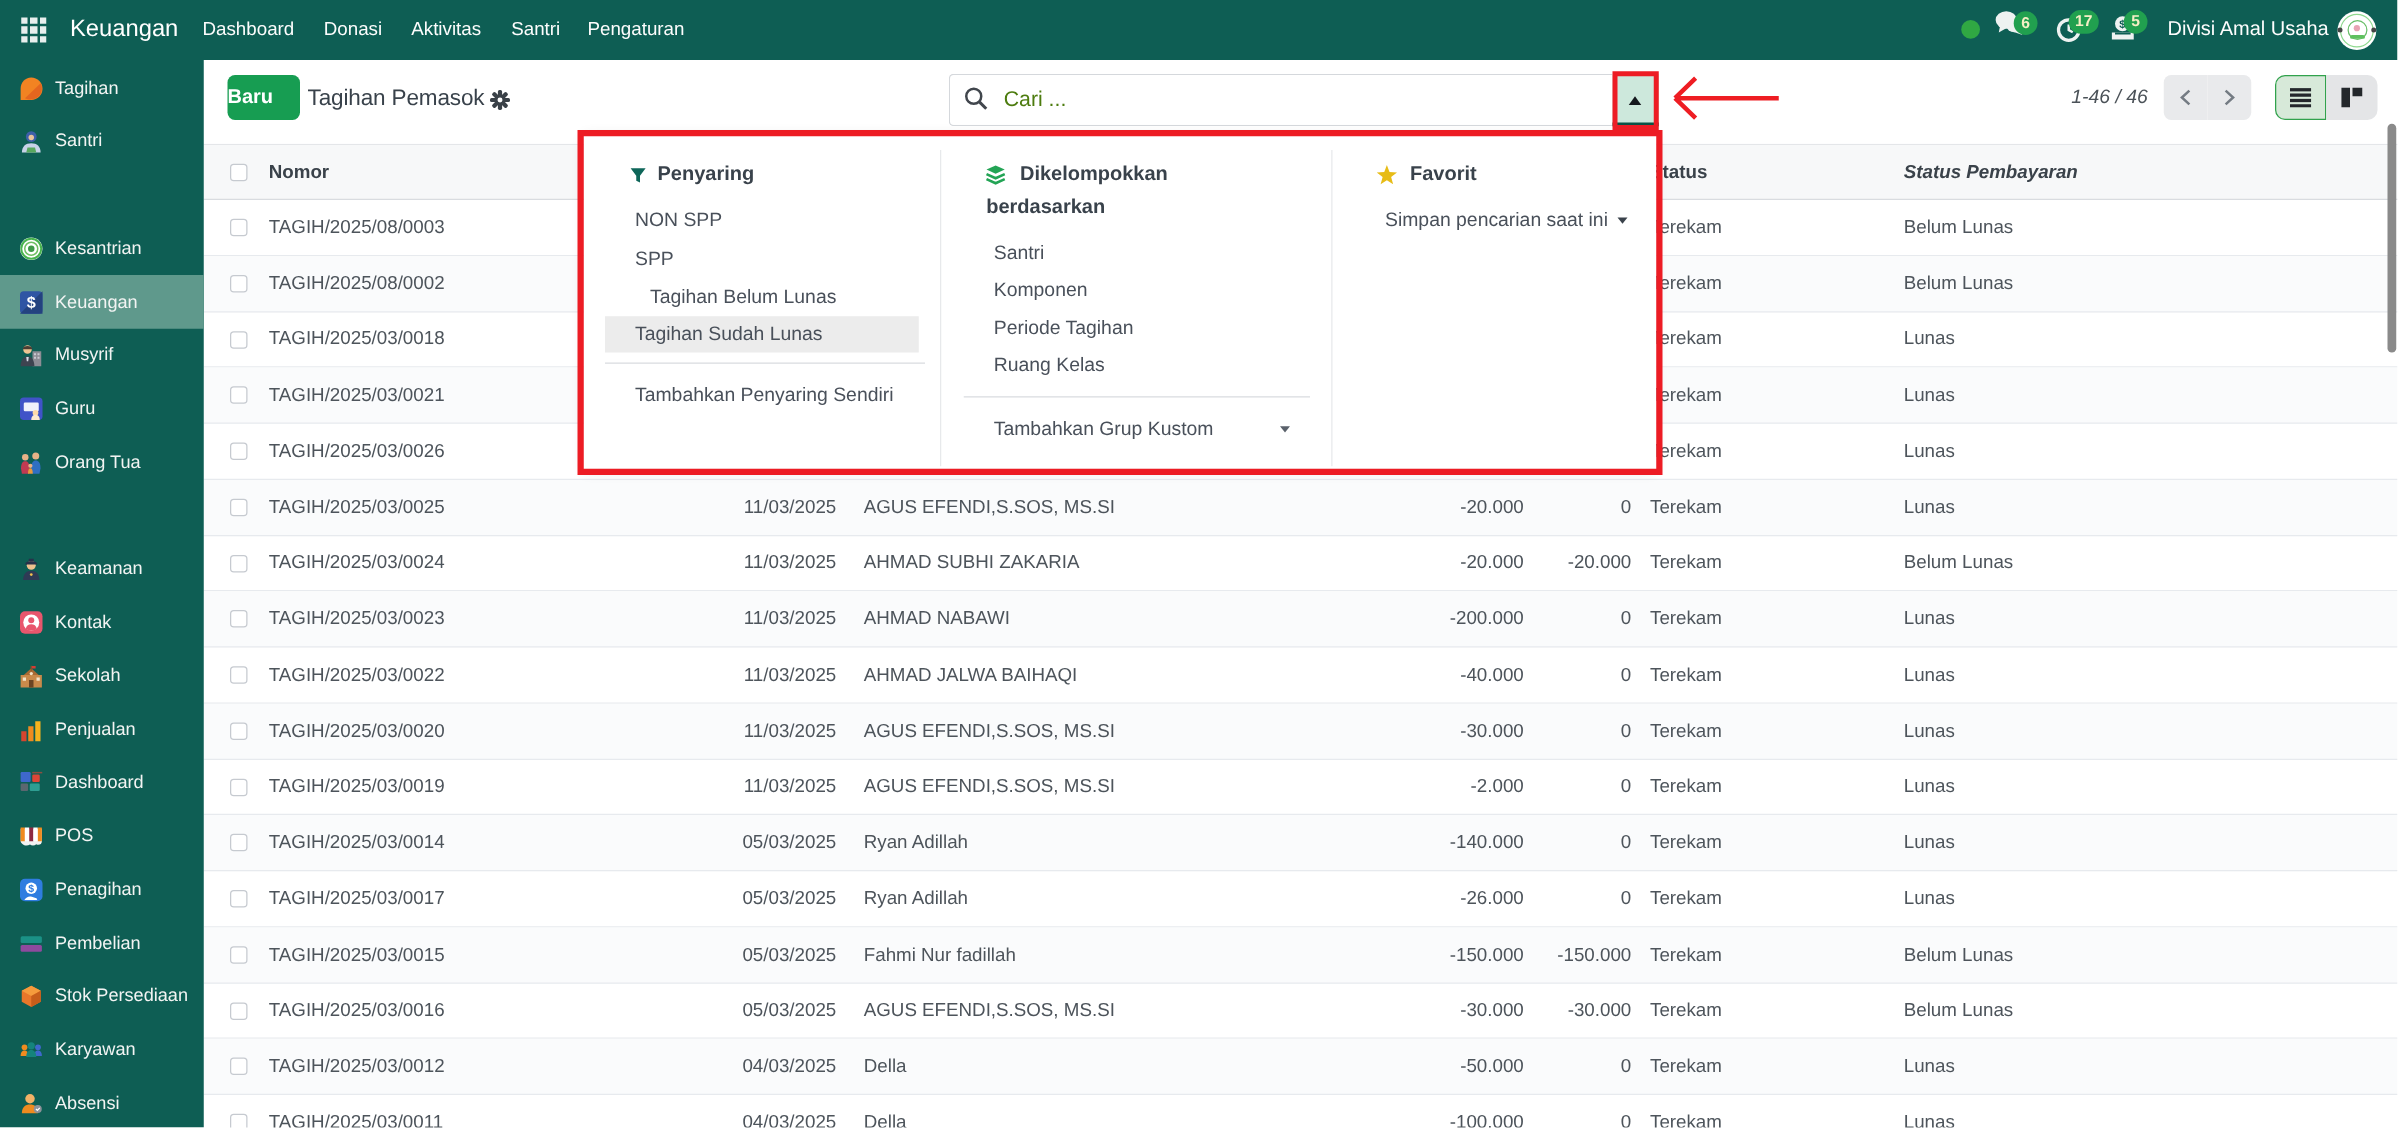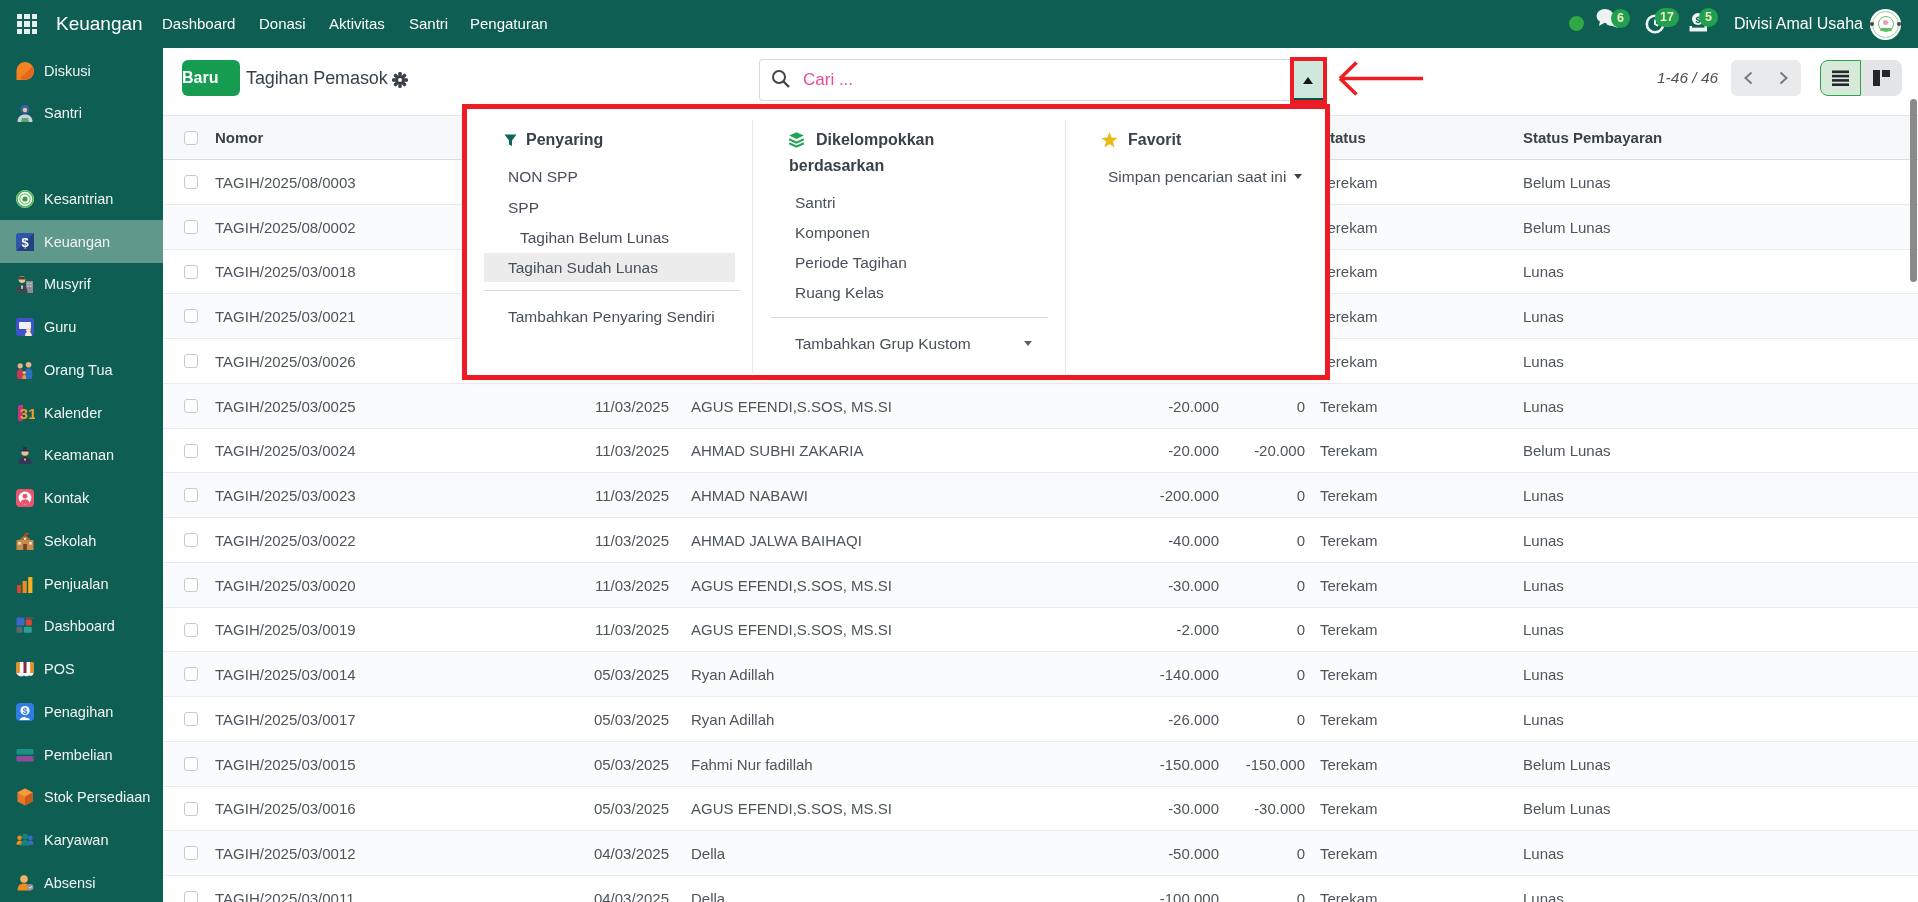--- a/index.html
+++ b/index.html
@@ -21,21 +21,21 @@
 .sitem { position:absolute; left:0; width:163px; height:43px; color:#f2f4f3; font-size:14.5px; }
 .sitem .lbl { position:absolute; left:44px; top:50%; transform:translateY(-50%); }
 .sitem .ico { position:absolute; left:15px; top:50%; transform:translateY(-50%); width:20px; height:20px; }
 .sitem.active { background:#5f998c; }
 
 
 #cpanel { left:163px; top:48px; width:1755px; height:67px; background:#fff; z-index:5; }
 #btn-baru { left:182px; top:60px; width:58px; height:36px; background:#179d52; color:#fff; font-size:16px; font-weight:bold; border-radius:6px; line-height:36px; z-index:6; }
 #vtitle { left:246px; top:60px; height:36px; line-height:36px; font-size:18px; letter-spacing:-0.1px; color:#39424b; z-index:6; }
 #searchbar { left:759px; top:59px; width:531px; height:42px; border:1px solid #d5d8dc; border-right:none; border-radius:4px 0 0 4px; background:#fff; z-index:6; }
-#searchbar .ph { position:absolute; left:43px; top:10px; font-size:17px; color:#ec4899; }
+#searchbar .ph { position:absolute; left:43px; top:10px; font-size:17px; color:#4d7c0f; }
 #toggler { left:1290px; top:59px; width:37px; height:42px; background:#cde8dc; border-bottom:3px solid #0b5346; z-index:6; }
 #toggler .tri { position:absolute; left:13px; top:18px; width:0; height:0; border-left:5.5px solid transparent; border-right:5.5px solid transparent; border-bottom:7px solid #15191e; }
 #pager { left:1657px; top:60px; height:36px; line-height:36px; font-size:15.5px; color:#4b5258; z-index:6;font-style:italic; }
 .pgbtn { top:60px; width:35px; height:36px; background:#e9eaec; z-index:6; }
 #pg-prev { left:1731px; border-radius:6px 0 0 6px; }
 #pg-next { left:1766px; border-radius:0 6px 6px 0; }
 #vw-list { left:1820px; top:60px; width:41px; height:36px; background:#d7e9d9; border:1px solid #31a24c; border-radius:8px 0 0 8px; z-index:6; }
 #vw-kanban { left:1861px; top:60px; width:41px; height:36px; background:#e4e5e7; border-radius:0 8px 8px 0; z-index:6; }
 
 
@@ -121,21 +121,21 @@
       <div class="abs" style="left:27px; top:13px; width:4px; height:4px; border-radius:50%; background:#444;"></div>
     </div>
   </div>
 
 <div id="sidebar" class="abs">
 <div class="sitem" style="top:1.00px;">
       <span class="ico"><svg width="20" height="20" viewBox="0 0 20 20">
           <path d="M10 1 C15 1 19 5 19 10 C19 15 15 19 10 19 L1.5 19 L1.5 10 C1.5 5 5 1 10 1 Z" fill="#f28322"></path>
           <path d="M17.5 5.5 C19 8 19 13 16 16 C13 19 8 19.3 5 17.6 L17.5 5.5 Z" fill="#e4661f"></path>
         </svg></span>
-      <span class="lbl">Diskusi</span>
+      <span class="lbl">Tagihan</span>
     </div>
 <div class="sitem" style="top:43.75px;">
       <span class="ico"><svg width="20" height="20" viewBox="0 0 20 20">
           <circle cx="10" cy="6.3" r="4.3" fill="#3d5fa8"></circle>
           <path d="M2.5 19 C2.5 14 5.5 11.5 10 11.5 C14.5 11.5 17.5 14 17.5 19 Z" fill="#c7d2e8"></path>
           <circle cx="10" cy="7" r="2.2" fill="#e8c49a"></circle>
           <path d="M6 19 L14 19 L13 15 L7 15 Z" fill="#58a85e"></path>
         </svg></span>
       <span class="lbl">Santri</span>
     </div>
@@ -182,27 +182,20 @@
 <div class="sitem" style="top:300.25px;">
       <span class="ico"><svg width="20" height="20" viewBox="0 0 20 20">
           <circle cx="5.2" cy="5.8" r="2.6" fill="#e8b287"></circle>
           <path d="M1.8 14.5 C1.8 10.5 3.4 9 5.2 9 C7 9 8.6 10.5 8.6 14.5 L8 19 L2.5 19 Z" fill="#c13a52"></path>
           <circle cx="13.6" cy="4.8" r="2.8" fill="#e8b287"></circle>
           <path d="M10 14.5 C10 10 11.6 8.3 13.6 8.3 C15.6 8.3 17.4 10 17.4 14.5 L16.6 19 L10.8 19 Z" fill="#2f6fc2"></path>
           <circle cx="9.3" cy="12.6" r="1.7" fill="#e8b287"></circle>
           <path d="M7.4 19 C7.4 15.6 8.2 14.6 9.3 14.6 C10.4 14.6 11.2 15.6 11.2 19 Z" fill="#e89a3c"></path>
         </svg></span>
       <span class="lbl">Orang Tua</span>
-    </div>
-<div class="sitem" style="top:343.00px;">
-      <span class="ico"><svg width="20" height="20" viewBox="0 0 20 20">
-          <path d="M3 3 C5 1.4 7 1.2 8 2.4 L8 17 C6.6 18.4 4.6 18.6 3 17.6 Z" fill="#c2387a"></path>
-          <text x="13.2" y="16.2" font-size="15" font-weight="bold" fill="#eba12c" text-anchor="middle" font-family="Liberation Sans">31</text>
-        </svg></span>
-      <span class="lbl">Kalender</span>
     </div>
 <div class="sitem" style="top:385.75px;">
       <span class="ico"><svg width="20" height="20" viewBox="0 0 20 20">
           <path d="M3.5 19 C3.5 14 6.3 11.6 10 11.6 C13.7 11.6 16.5 14 16.5 19 Z" fill="#2e3a55"></path>
           <circle cx="10" cy="7.2" r="3.6" fill="#edc18e"></circle>
           <path d="M5.4 5.8 C5.4 3.4 14.6 3.4 14.6 5.8 L14.9 6.6 L5.1 6.6 Z" fill="#27324a"></path>
           <rect x="8" y="2" width="4" height="2.2" fill="#27324a"></rect>
           <circle cx="10" cy="14.6" r="1.1" fill="#f2c14e"></circle>
         </svg></span>
       <span class="lbl">Keamanan</span>
@@ -316,21 +309,21 @@
 <div id="pager" class="abs">1-46 / 46</div>
 <div id="pg-prev" class="pgbtn abs"></div>
 <div id="pg-next" class="pgbtn abs"></div>
 <div id="vw-list" class="abs"></div>
 <div id="vw-kanban" class="abs"></div>
 
 <div id="thead" class="abs">
   <div class="cb" style="left:21px; top:15px;"></div>
   <div class="hcell" style="left:52px;">Nomor</div>
   <div class="hcell" style="left:1157px;">Status</div>
-  <div class="hcell" style="left:1360px;">Status Pembayaran</div>
+  <div class="hcell" style="left:1360px;font-style:italic;">Status Pembayaran</div>
 </div>
 
 <div id="tbody">
 <div class="row" style="top:160.00px;">
       <div class="cb" style="left:21px; top:15px;"></div>
       <span class="cell c-nom">TAGIH/2025/08/0003</span>
       <span class="cell c-st">Terekam</span>
       <span class="cell c-pay">Belum Lunas</span>
     </div>
 <div class="row alt" style="top:204.75px;">

